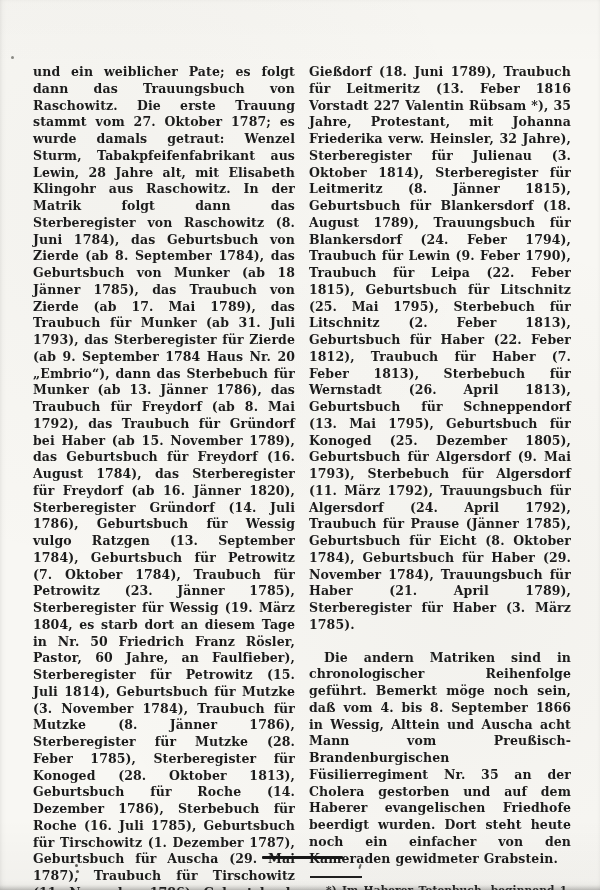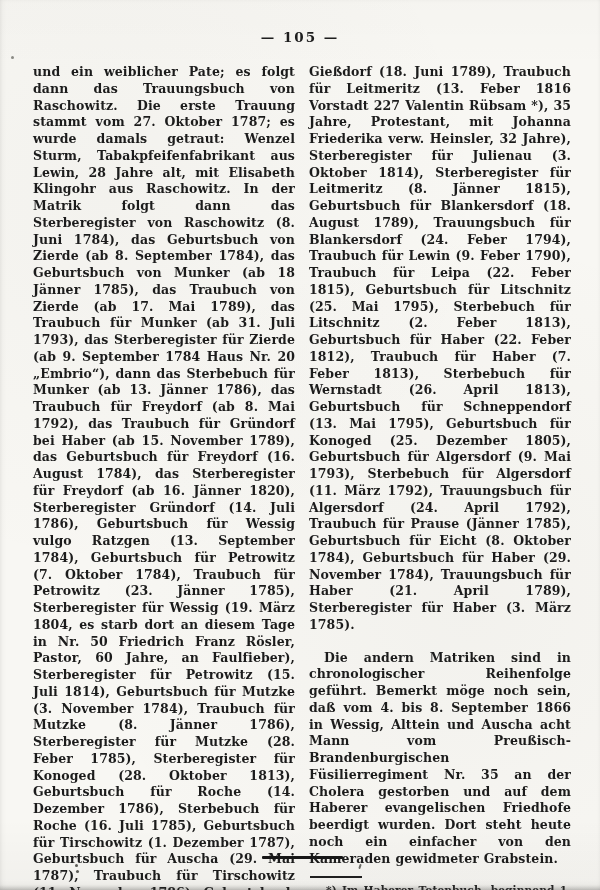--- a/index.html
+++ b/index.html
@@ -97,21 +97,20 @@
     position: absolute; left: 359px; top: 864px;
     width: 2px; height: 5px; background: #6b6b66;
     transform: rotate(18deg); border-radius: 1px;
   }
 </style>
 </head>
 <body>
 
 <div class="page">
 
-  <div class="page-number">— 105 —</div>
 
   <div class="columns">
 
     <div class="col">
       <p>und ein weiblicher Pate; es folgt dann das Trauungsbuch von Raschowitz. Die erste Trauung stammt vom 27. Oktober 1787; es wurde damals getraut: Wenzel Sturm, Tabakpfeifenfabrikant aus Lewin, 28 Jahre alt, mit Elisabeth Klingohr aus Raschowitz. In der Matrik folgt dann das Sterberegister von Raschowitz (8. Juni 1784), das Geburtsbuch von Zierde (ab 8. September 1784), das Geburtsbuch von Munker (ab 18 Jänner 1785), das Traubuch von Zierde (ab 17. Mai 1789), das Traubuch für Munker (ab 31. Juli 1793), das Sterberegister für Zierde (ab 9. September 1784 Haus Nr. 20 „Embrio“), dann das Sterbebuch für Munker (ab 13. Jänner 1786), das Traubuch für Freydorf (ab 8. Mai 1792), das Traubuch für Gründorf bei Haber (ab 15. November 1789), das Geburtsbuch für Freydorf (16. August 1784), das Sterberegister für Freydorf (ab 16. Jänner 1820), Sterberegister Gründorf (14. Juli 1786), Geburtsbuch für Wessig vulgo Ratzgen (13. September 1784), Geburtsbuch für Petrowitz (7. Oktober 1784), Traubuch für Petrowitz (23. Jänner 1785), Sterberegister für Wessig (19. März 1804, es starb dort an diesem Tage in Nr. 50 Friedrich Franz Rösler, Pastor, 60 Jahre, an Faulfieber), Sterberegister für Petrowitz (15. Juli 1814), Geburtsbuch für Mutzke (3. November 1784), Traubuch für Mutzke (8. Jänner 1786), Sterberegister für Mutzke (28. Feber 1785), Sterberegister für Konoged (28. Oktober 1813), Geburtsbuch für Roche (14. Dezember 1786), Sterbebuch für Roche (16. Juli 1785), Geburtsbuch für Tirschowitz (1. Dezember 1787), Geburtsbuch für Auscha (29. Mai 1787), Traubuch für Tirschowitz (11. November 1786), Geburtsbuch für Schönau (19. April 1788), Traubuch für Schönau (13. April 1788), Geburtsbuch für Hundorf (5. Mai 1789), Geburtsbuch für</p>
     </div>
 
     <div class="col">
       <p>Gießdorf (18. Juni 1789), Traubuch für Leitmeritz (13. Feber 1816 Vorstadt 227 Valentin Rübsam *), 35 Jahre, Protestant, mit Johanna Friederika verw. Heinsler, 32 Jahre), Sterberegister für Julienau (3. Oktober 1814), Sterberegister für Leitmeritz (8. Jänner 1815), Geburtsbuch für Blankersdorf (18. August 1789), Trauungsbuch für Blankersdorf (24. Feber 1794), Traubuch für Lewin (9. Feber 1790), Traubuch für Leipa (22. Feber 1815), Geburtsbuch für Litschnitz (25. Mai 1795), Sterbebuch für Litschnitz (2. Feber 1813), Geburtsbuch für Haber (22. Feber 1812), Traubuch für Haber (7. Feber 1813), Sterbebuch für Wernstadt (26. April 1813), Geburtsbuch für Schneppendorf (13. Mai 1795), Geburtsbuch für Konoged (25. Dezember 1805), Geburtsbuch für Algersdorf (9. Mai 1793), Sterbebuch für Algersdorf (11. März 1792), Trauungsbuch für Algersdorf (24. April 1792), Traubuch für Prause (Jänner 1785), Geburtsbuch für Eicht (8. Oktober 1784), Geburtsbuch für Haber (29. November 1784), Trauungsbuch für Haber (21. April 1789), Sterberegister für Haber (3. März 1785).</p>
       <p class="indented">Die andern Matriken sind in chronologischer Reihenfolge geführt. Bemerkt möge noch sein, daß vom 4. bis 8. September 1866 in Wessig, Alttein und Auscha acht Mann vom Preußisch-Brandenburgischen Füsilierregiment Nr. 35 an der Cholera gestorben und auf dem Haberer evangelischen Friedhofe beerdigt wurden. Dort steht heute noch ein einfacher von den Kameraden gewidmeter Grabstein.</p>

